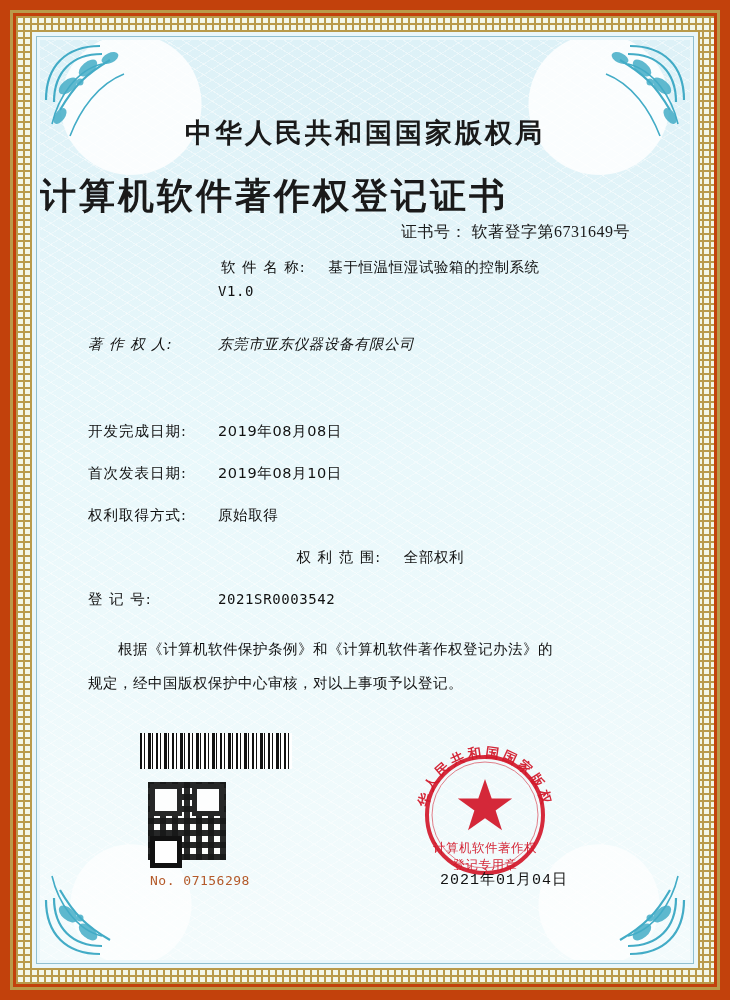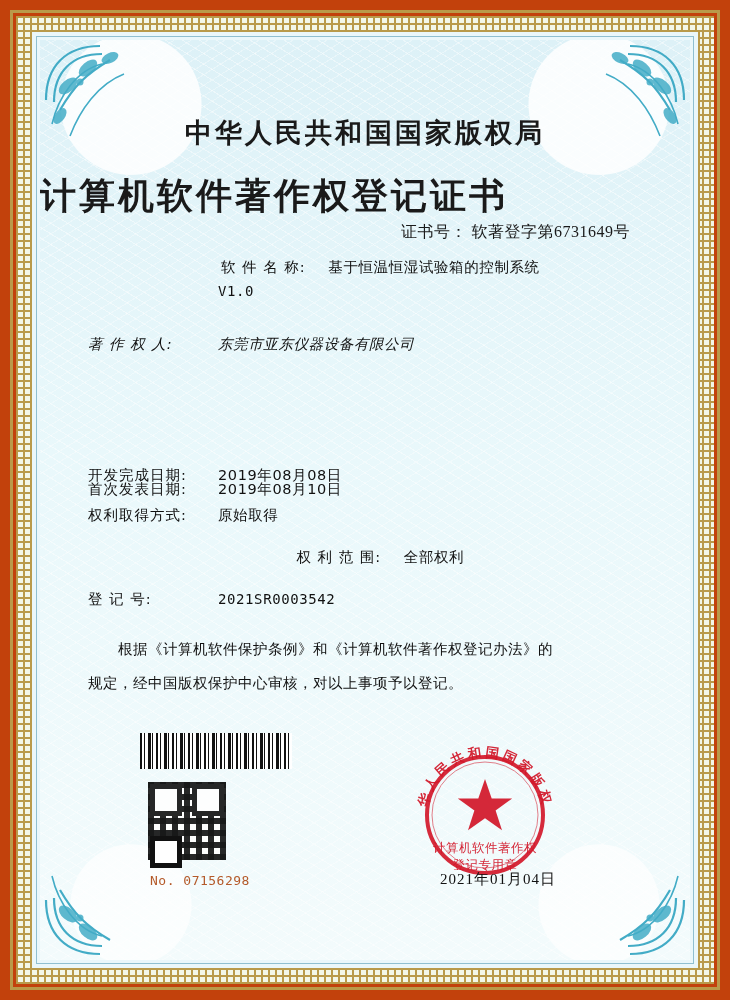--- a/index.html
+++ b/index.html
@@ -160,22 +160,22 @@
     letter-spacing: 0.6px;
   }
   .field .value.mono {
     font-family: "DejaVu Sans Mono", "Liberation Mono", monospace;
     font-size: 14px;
   }
 
   .f-name    { top: 218px; text-align: center; }
   .f-version { top: 243px; }
   .f-owner   { top: 295px; font-style: italic; }
-  .f-devdate { top: 382px; margin-top: 44px; }
-  .f-pubdate { top: 424px; margin-top: 16px; }
+  .f-devdate { top: 382px; }
+  .f-pubdate { top: 424px; }
   .f-acquire { top: 466px; }
   .f-scope   { top: 508px; text-align: center; }
   .f-regno   { top: 550px; }
 
   .paragraph {
     position: absolute;
     left: 48px;
     right: 46px;
     font-family: "DejaVu Sans", "Liberation Sans", sans-serif;
     font-size: 14.5px;
@@ -251,21 +251,21 @@
     top: 695px;
     width: 160px;
     height: 160px;
   }
   .seal svg { display: block; }
 
   .issue-date {
     position: absolute;
     left: 400px;
     top: 830px;
-    font-family: Liberation Serif, serif;
+    font-family: Liberation Mono, monospace;
     font-size: 15px;
     color: #111;
     letter-spacing: 1px;
   }
 </style>
 </head>
 <body>
 
 <div class="certificate">
 

